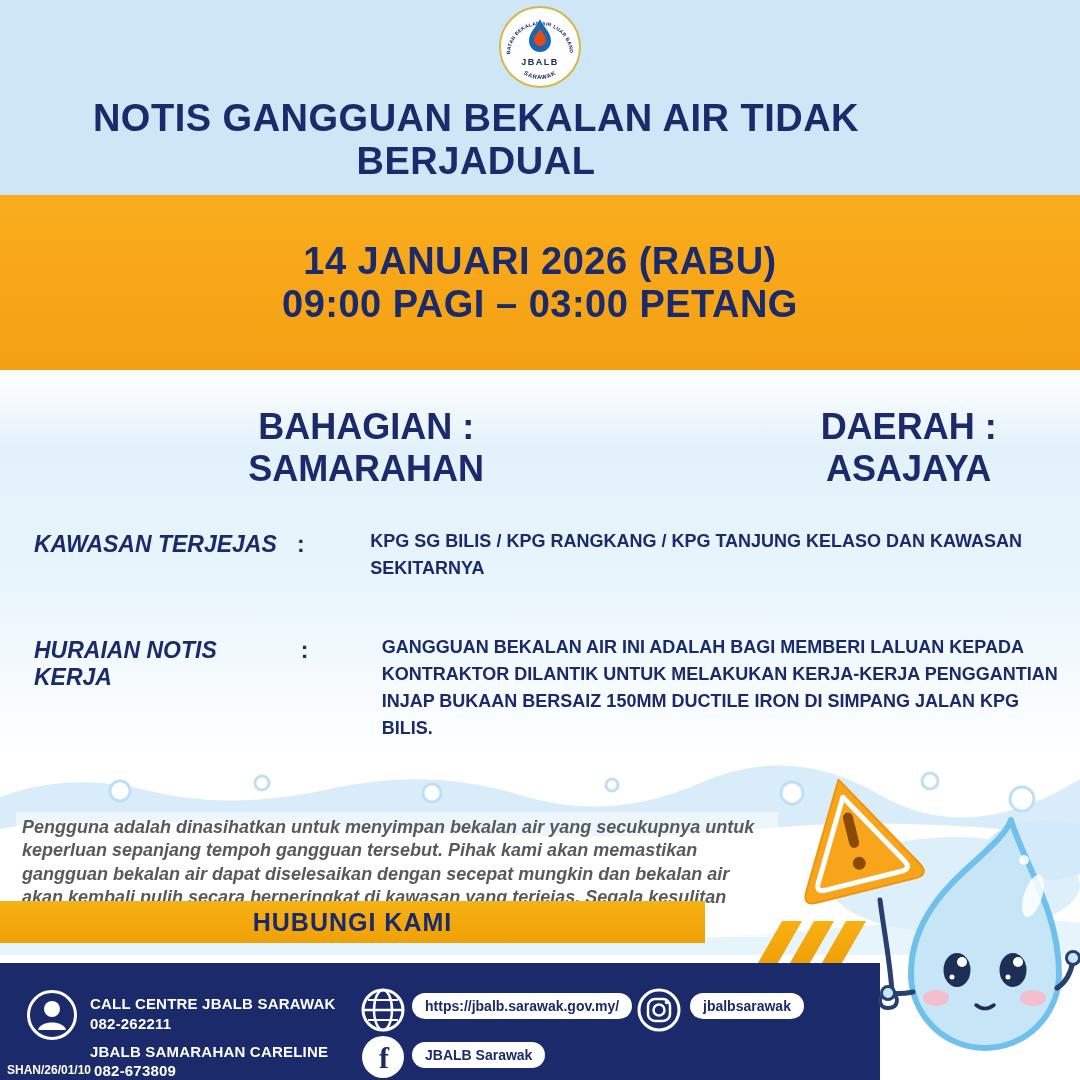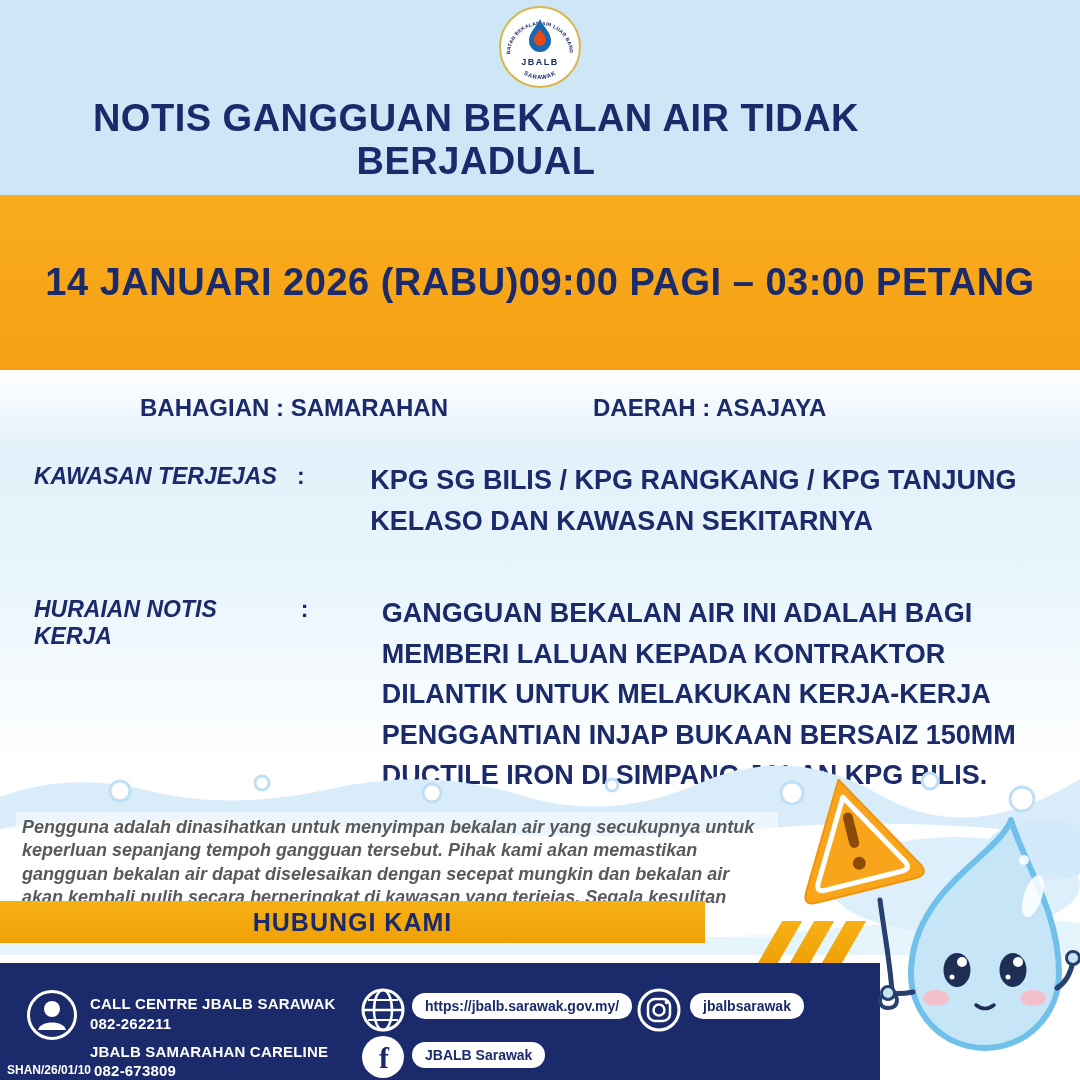--- a/index.html
+++ b/index.html
@@ -10,33 +10,33 @@
     font-family:"Liberation Sans", sans-serif;
   }
   
   .top { position:absolute; top:0; left:0; width:1080px; height:195px; background:#cde7f6; }
   .logo { position:absolute; top:5px; left:498px; width:84px; height:84px; }
   .title { position:absolute; top:97px; left:0; width:952px; text-align:center;
            font-size:38px; font-weight:bold; color:#1a2a6b; letter-spacing:.5px; }
   
   .banner { position:absolute; top:195px; left:0; width:1080px; height:175px;
             background:linear-gradient(180deg,#f9ad1d 0%,#f5a014 100%);
-            display:flex; flex-direction:row; align-items:center; justify-content:center; }
+            display:flex; flex-direction:column; align-items:center; justify-content:center; }
   .banner-line { font-size:38px; font-weight:bold; color:#1a2a6b; letter-spacing:.5px; }
   
   .midbody { position:absolute; top:370px; left:0; width:1080px; height:390px;
              background:linear-gradient(180deg,#ffffff 0%,#e3f1fa 20%,#e9f5fc 55%,#ffffff 100%); }
-  .region-row { display:flex; gap:145px; padding:24px 0 0 140px;
-                font-size:24px; font-weight:bold; color:#1a2a6b; }
+  .region-row { display:flex; gap:145px; padding:36px 0 0 140px;
+                font-size:36px; font-weight:bold; color:#1a2a6b;text-align:center; }
   .detail-row { display:flex; padding-left:34px; padding-right:16px; color:#1a2a6b; font-weight:bold; }
   .detail-row.first { margin-top:38px; }
   .detail-row.second { margin-top:52px;gap:8px; }
   .detail-label { width:252px; font-size:23px; padding-top:3px;font-style:italic; }
   .detail-colon { width:44px; font-size:23px; text-align:center; padding-top:3px; }
-  .detail-text { width:712px; font-size:27px; line-height:1.5;margin-left:48px; }
+  .detail-text { width:712px; font-size:18px; line-height:1.5;margin-left:48px; }
   
   .splash-layer { position:absolute; top:745px; left:0; width:1080px; height:210px; }
   
   .advisory { position:absolute; top:812px; left:16px; width:762px;
               font-size:18px; font-style:italic; font-weight:bold; color:#58595b;
               line-height:1.3; background:rgba(255,255,255,.55); padding:4px 6px; }
   
   .contact-bar { position:absolute; top:901px; left:0; width:705px; height:42px;
                  background:linear-gradient(180deg,#f7b114 0%,#efa108 100%);
                  display:flex; align-items:center; justify-content:center; }

